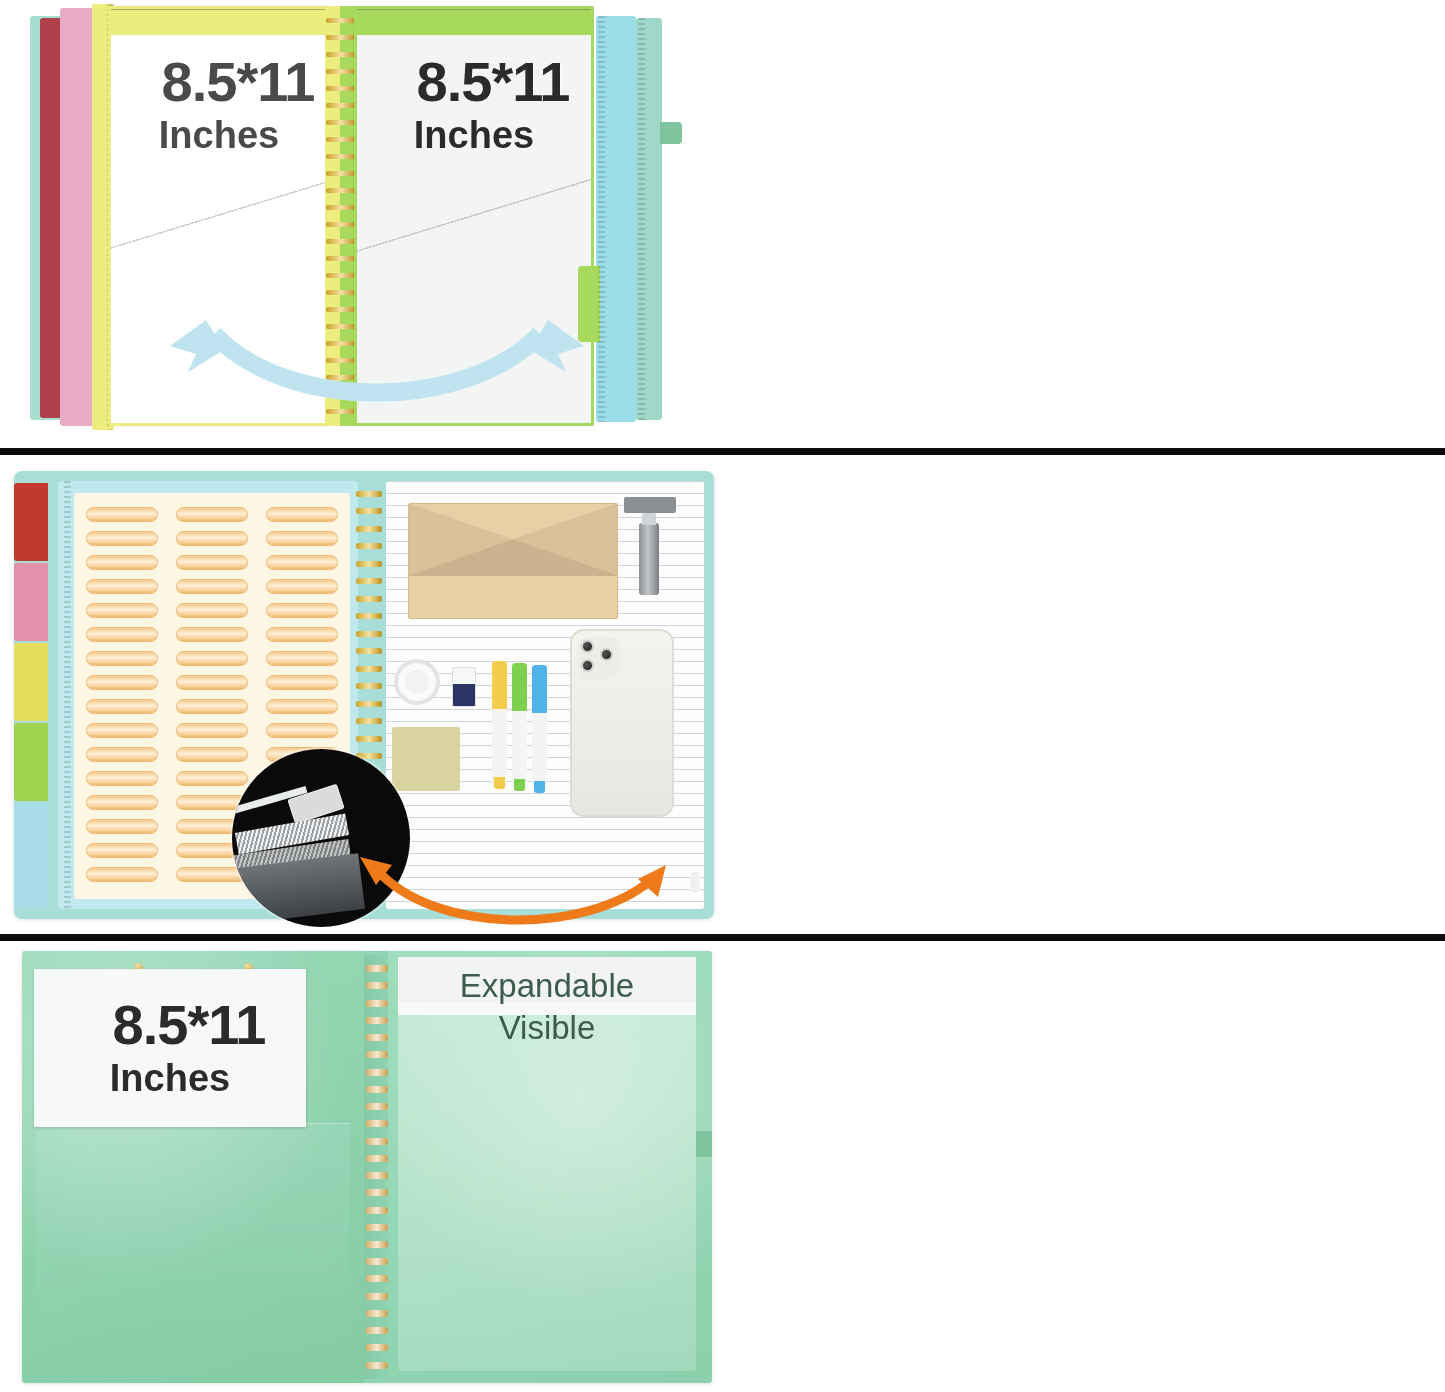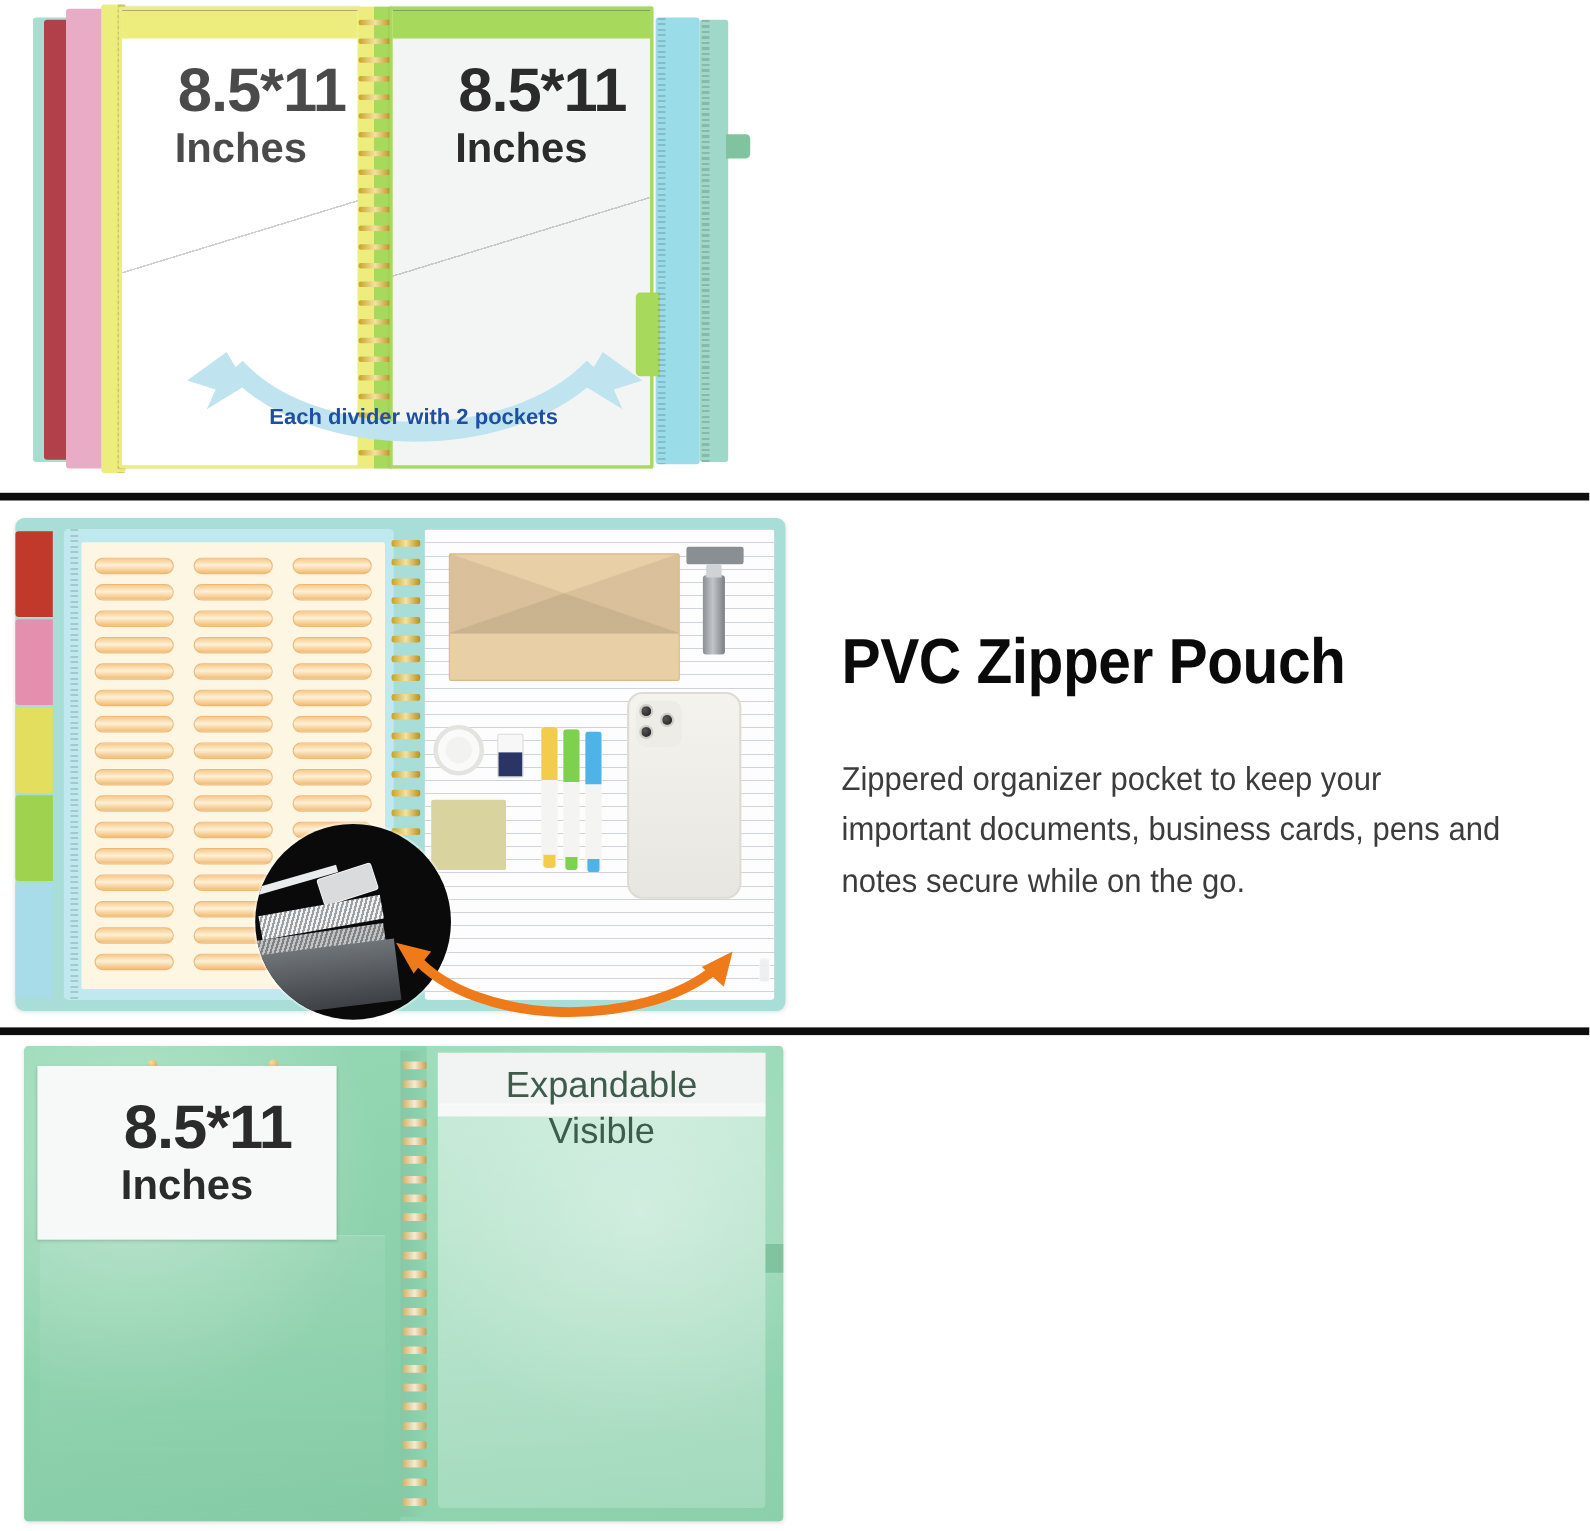--- a/index.html
+++ b/index.html
@@ -476,21 +476,20 @@
           <div class="ruler-edge" style="left:2px;"></div>
         </div>
         <div class="elastic-loop" style="left:652px; top:120px; width:22px; height:22px; background:#7fc49f;"></div>
 
         <div id="divider-callout">
           <svg width="440" height="110" viewBox="0 0 440 110">
             <path d="M 58 18 C 130 96, 310 96, 384 18" stroke="#bfe4f0" stroke-width="18" fill="none" stroke-linecap="butt"></path>
             <polygon points="50,4 14,30 40,38 32,56 68,34" fill="#bfe4f0"></polygon>
             <polygon points="392,4 428,30 402,38 410,56 374,34" fill="#bfe4f0"></polygon>
           </svg>
-          <div id="divider-callout-text">Each divider with 2 pockets</div>
         </div>
 
       </div>
     </div>
   </section>
 
   <div class="divider" id="divider-1"></div>
 
   <section class="panel" id="panel-2">
 
@@ -628,24 +627,20 @@
           <svg width="400" height="80" viewBox="0 0 400 80">
             <path d="M 62 18 C 120 84, 270 84, 336 30" stroke="#ef7a1a" stroke-width="9" fill="none" stroke-linecap="round"></path>
             <polygon points="46,6 78,14 62,34" fill="#ef7a1a"></polygon>
             <polygon points="352,14 344,46 324,28" fill="#ef7a1a"></polygon>
           </svg>
         </div>
 
       </div>
     </div>
 
-    <div class="text-col">
-      <h2 class="feature-title">PVC Zipper Pouch</h2>
-      <p class="feature-desc">Zippered organizer pocket to keep your important documents, business cards, pens and notes secure while on the go.</p>
-    </div>
   </section>
 
   <div class="divider" id="divider-2"></div>
 
   <section class="panel" id="panel-3">
 
 
     <div class="img-col">
       <div id="cover-spread">
 

